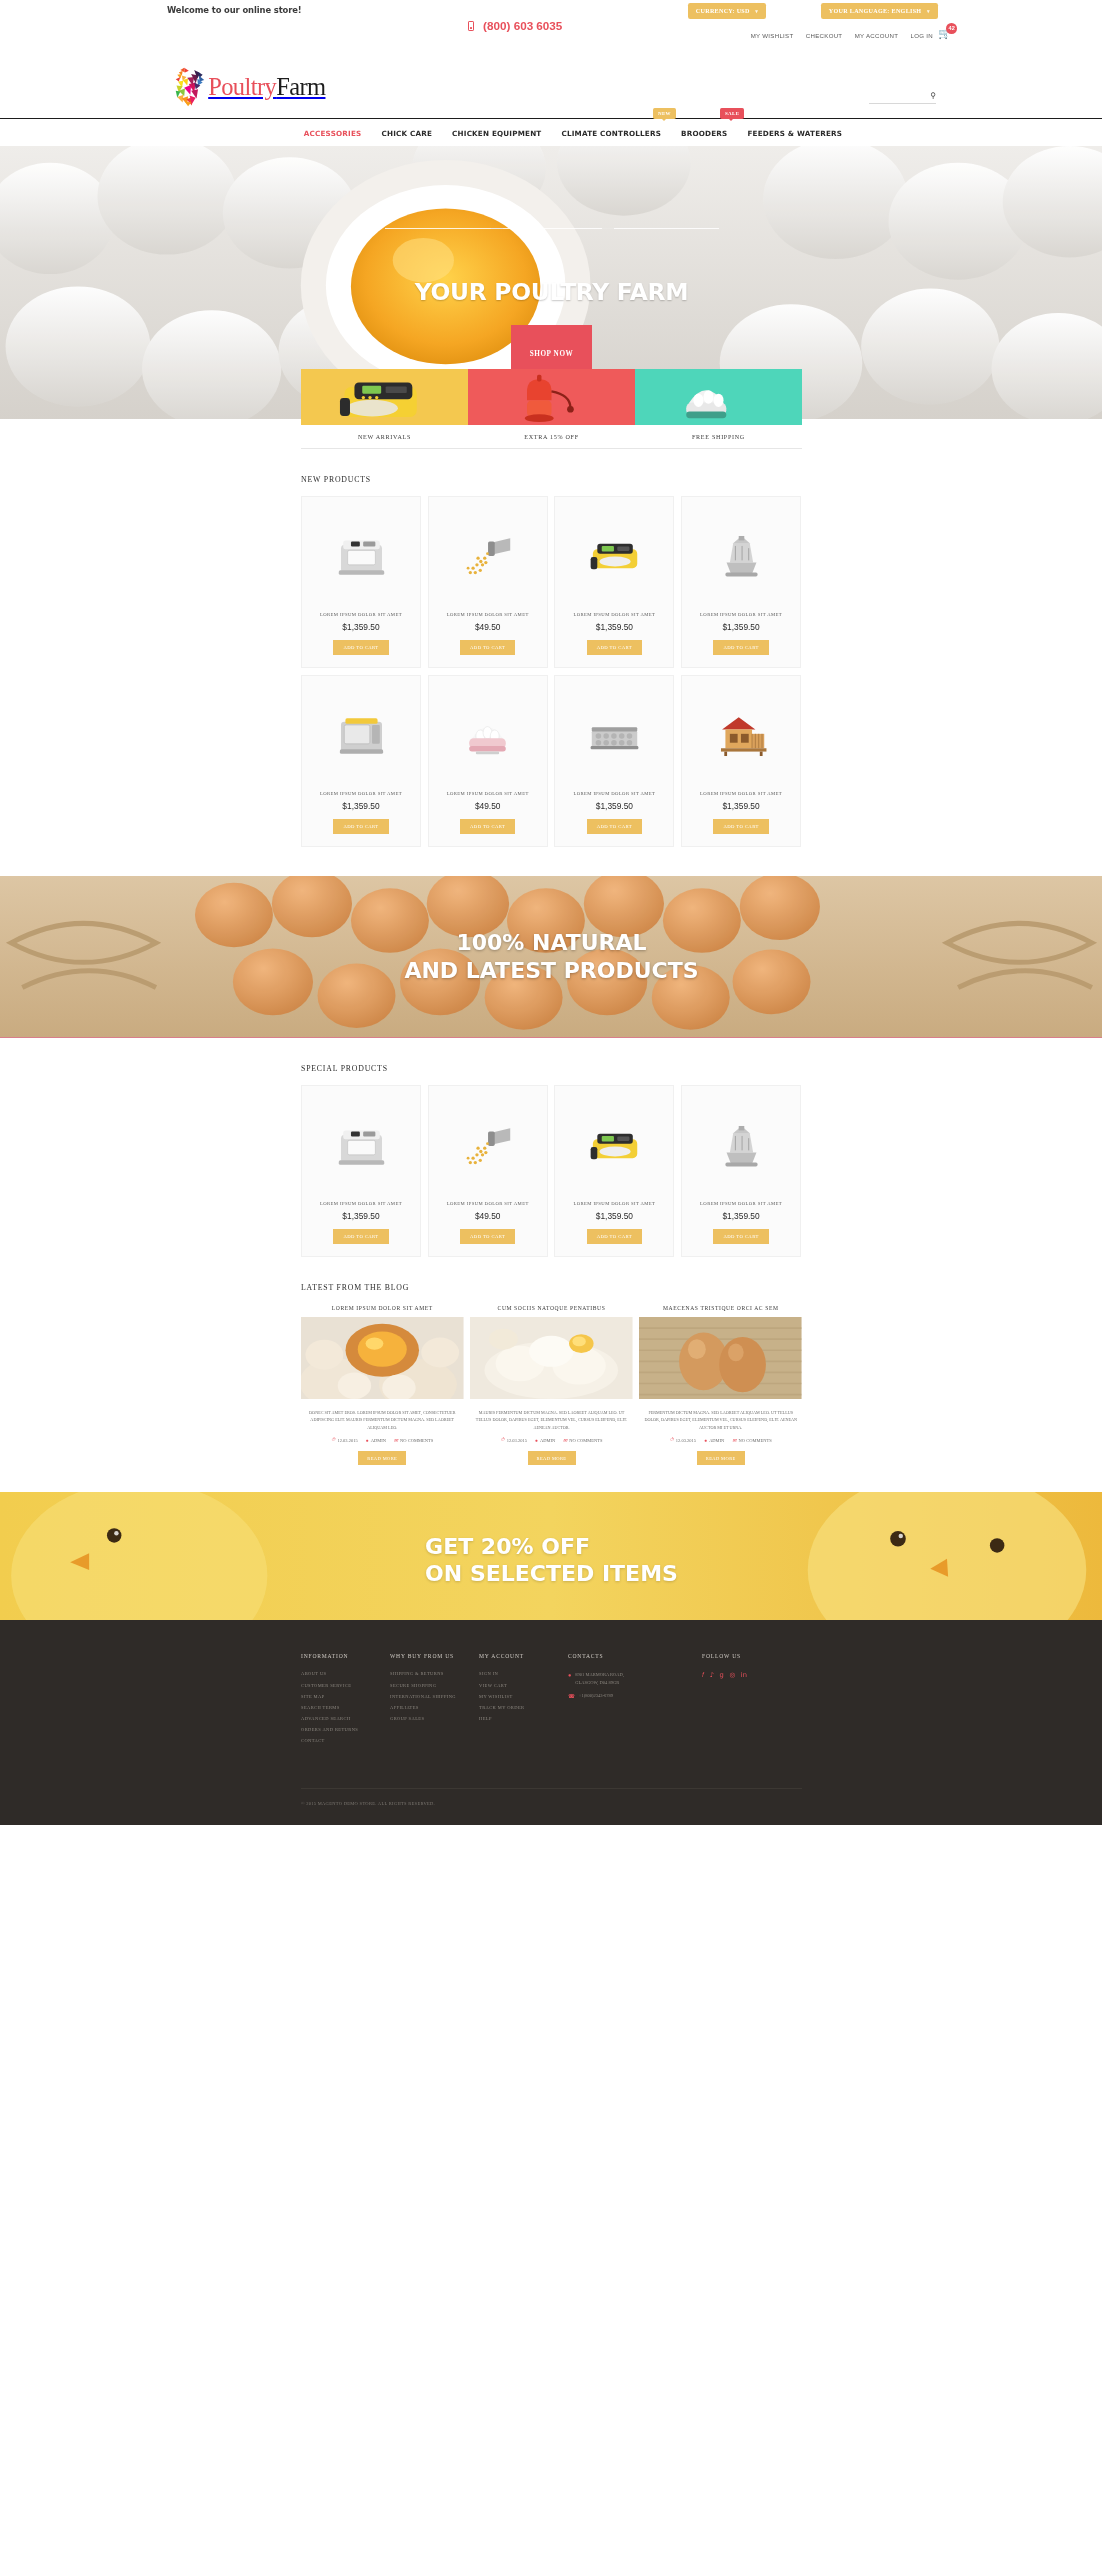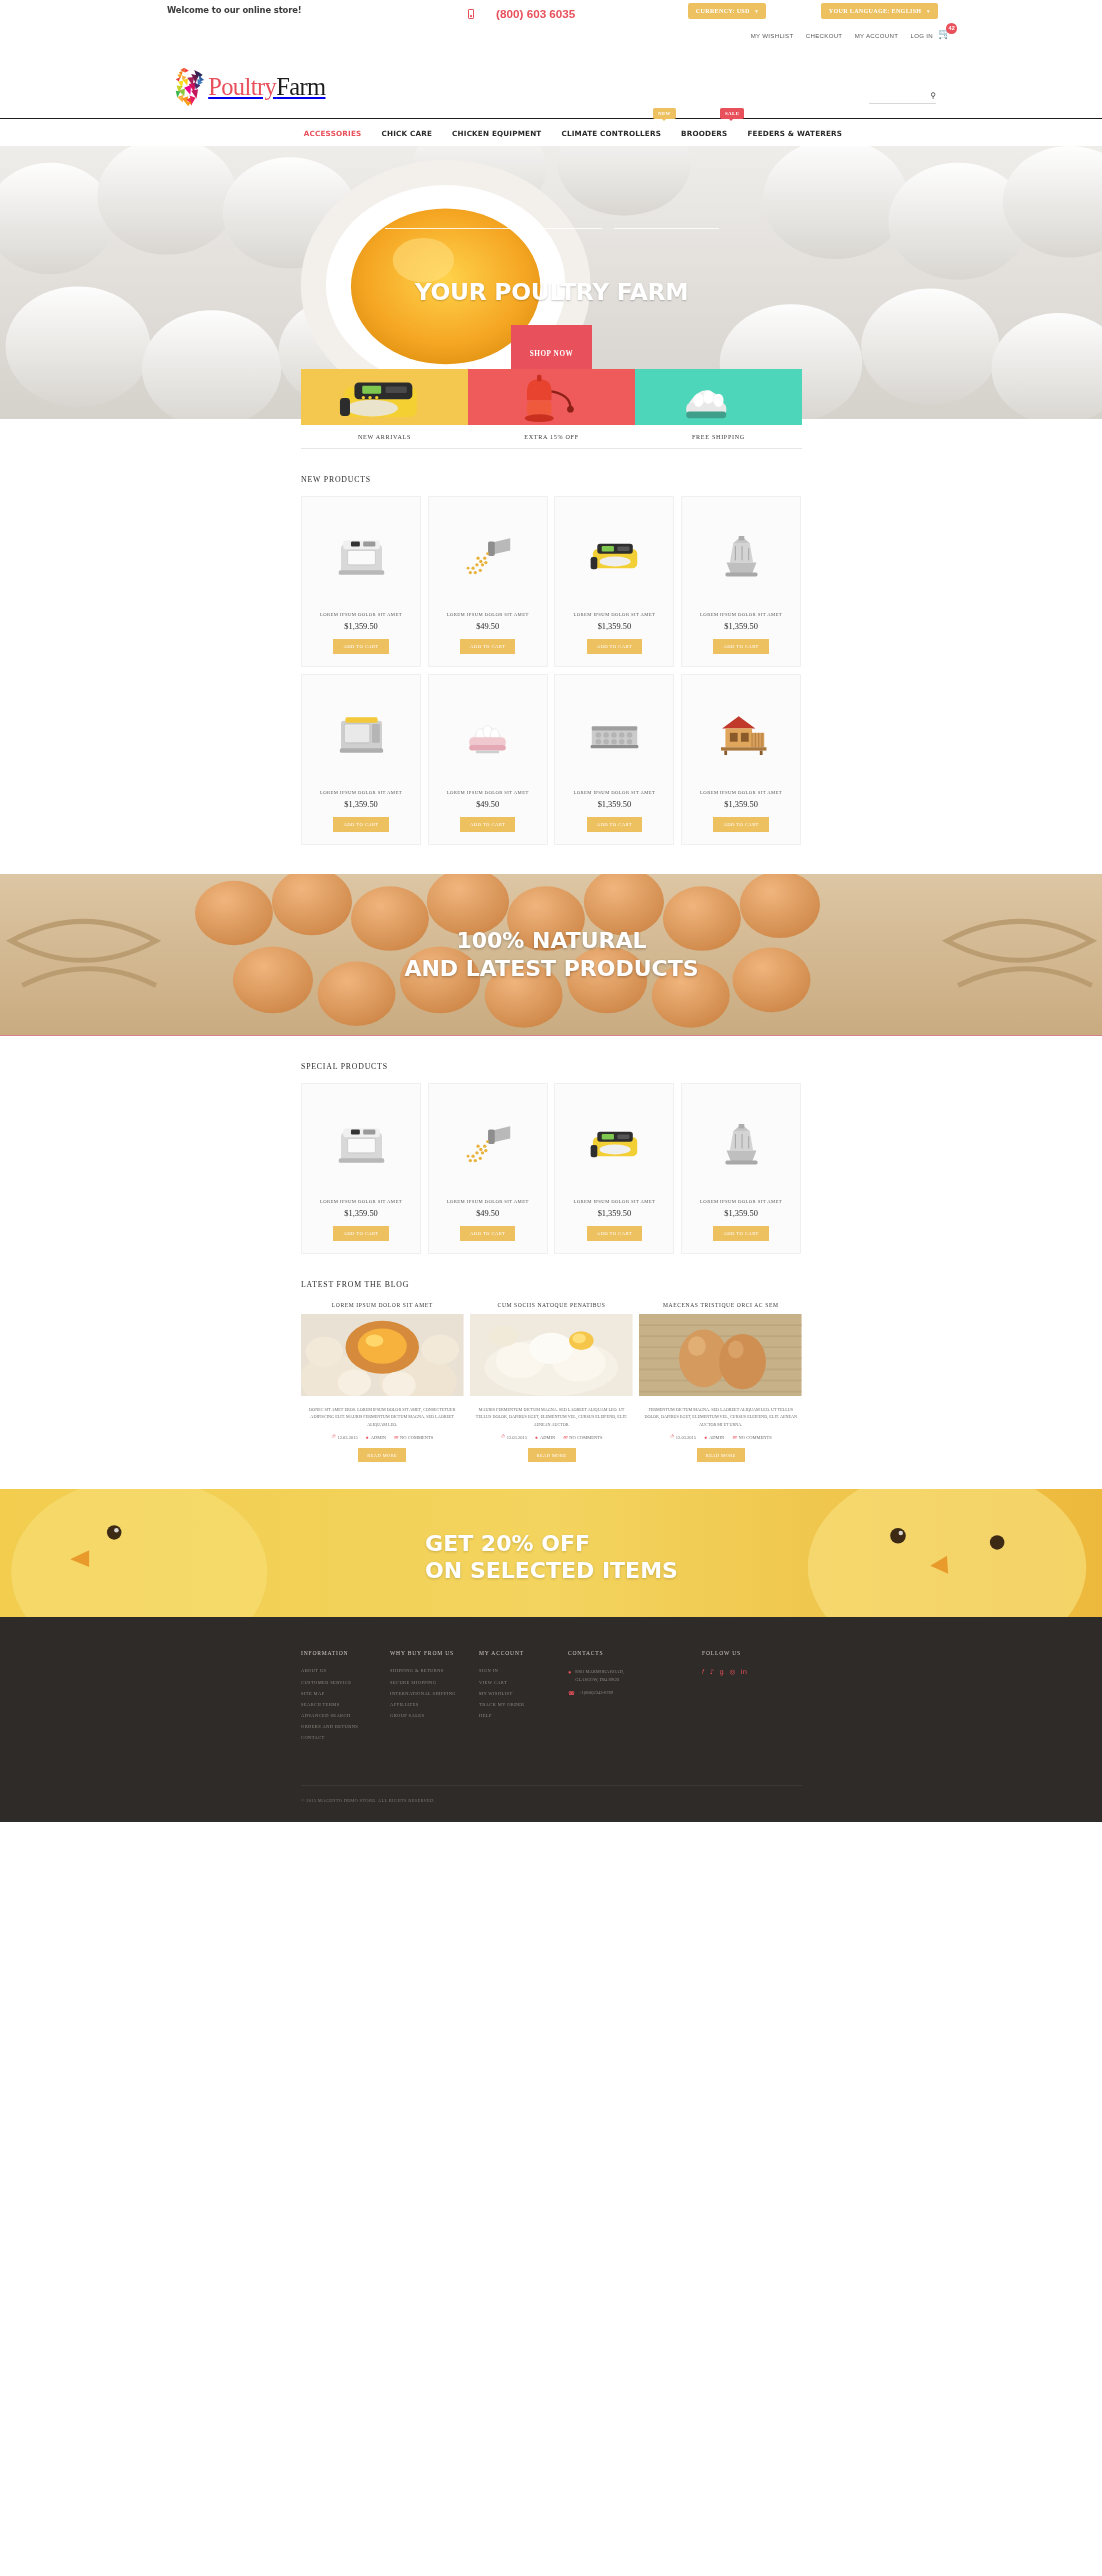--- a/index.html
+++ b/index.html
@@ -14,23 +14,23 @@
 
   
   .topbar { height: 67px; position: relative; background:#fff; }
   .welcome {
     position: absolute; left: 167px; top: 4.5px;
     font-size: 8.4px; font-weight: 700; color: #3b3b3b;
     font-family: "DejaVu Sans", sans-serif;
     letter-spacing: -0.1px;
   }
   .phone {
-    position: absolute; left: 468px; top: 7px;
+    position: absolute; left: 468px; top: 19px;
     font-size: 11.7px; font-weight: 700; color: #e8505b;
-    display: flex; align-items: center; gap: 22px;
+    display: flex; align-items: center; gap: 9px;
   }
   .phone-icon {
     width: 6.1px; height: 10px; border: 1.1px solid #e8505b; border-radius: 1.1px;
     display:inline-block; position: relative;
   }
   .phone-icon::after{
     content:""; position:absolute; left:1.1px; bottom:0.6px; width:1.7px;height:1.7px;
     border-radius:50%; background:#e8505b;
   }
   .sel-btn {
@@ -176,21 +176,21 @@
     width: 120px; background: #fbfbfb; border: 0.6px solid #f0f0f0;
     padding: 12.3px 6.7px 12.3px; text-align: center;
   }
   .card-img { height: 95px; display: flex; align-items: center; justify-content: center; }
   .card-name {
     font-size: 4.7px; letter-spacing: 0.4px; color: #5a5a5a;
     margin-top: 7.8px; font-family: "Liberation Serif", serif;
   }
   .card-price {
     font-size: 8.4px; color: #2a2a2a; margin-top: 5px; font-weight: 400;
-    font-family: Liberation Serif, serif;
+    font-family: Liberation Sans, sans-serif;
   }
   .btn-cart {
     margin-top: 7.8px; background: #edc060; color: #fff; border: none;
     font-size: 4.7px; letter-spacing: 0.4px; padding: 5px 10px; cursor: pointer;
     font-family: "Liberation Serif", serif;
   }
 
   
   .parallax {
     height: 162px; margin-top: 29px; position: relative; overflow: hidden;

